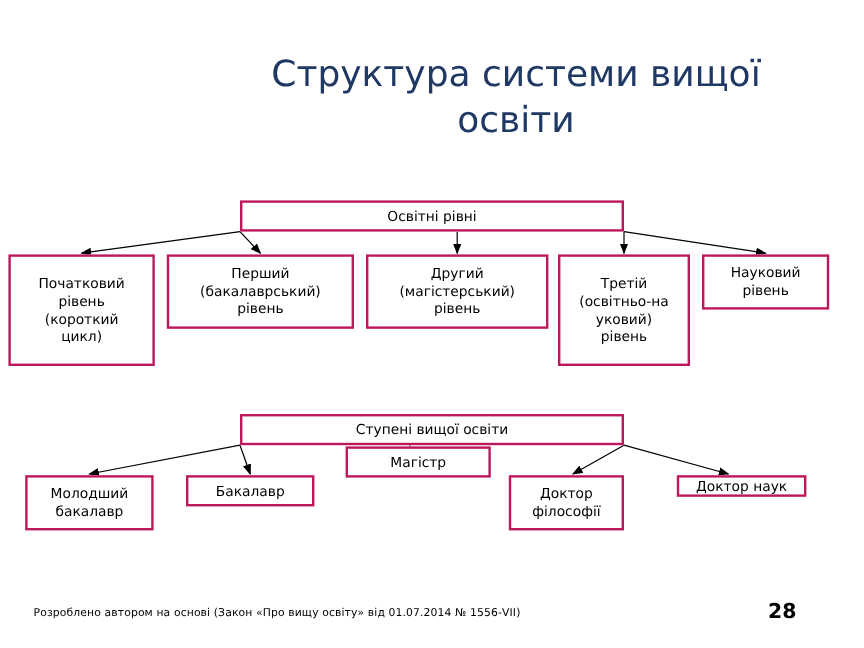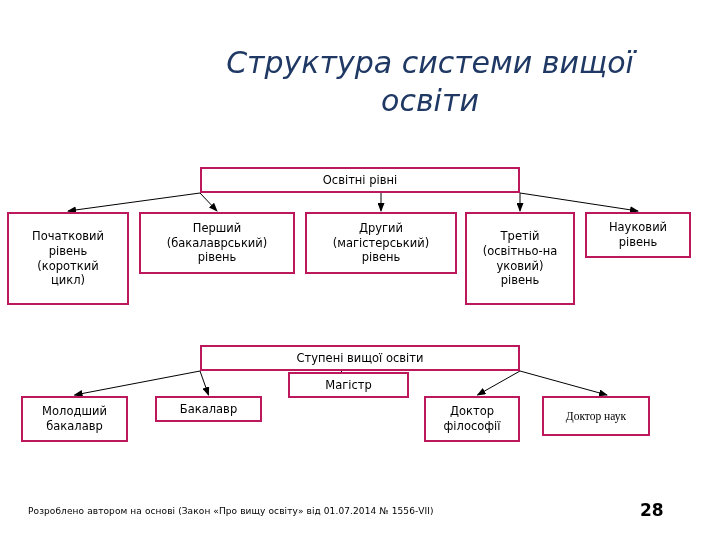--- a/index.html
+++ b/index.html
@@ -21,21 +21,20 @@
     position: absolute;
     left: 180px;
     top: 44px;
     width: 500px;
     text-align: center;
     color: #1F3864;
     font-size: 30px;
     line-height: 1.28;
     font-weight: normal;
     letter-spacing: 0px;
-    font-style: italic;
   }
 
   
   #diagram {
     position: absolute;
     left: 0;
     top: 0;
     width: 720px;
     height: 540px;
   }
@@ -130,20 +129,20 @@
 рівень</span></div>
         <div class="node" style="left: 585px; top: 212px; width: 106px; height: 46px;"><span>Науковий
 рівень</span></div>
         <div class="node header" style="left: 200px; top: 345px; width: 320px; height: 26px;"><span>Ступені вищої освіти</span></div>
         <div class="node" style="left: 21px; top: 396px; width: 107px; height: 46px;"><span>Молодший
 бакалавр</span></div>
         <div class="node" style="left: 155px; top: 396px; width: 107px; height: 26px;"><span>Бакалавр</span></div>
         <div class="node" style="left: 288px; top: 372px; width: 121px; height: 26px;"><span>Магістр</span></div>
         <div class="node" style="left: 424px; top: 396px; width: 96px; height: 46px;"><span>Доктор
 філософії</span></div>
-        <div class="node" style="left: 542px; top: 396px; width: 108px; height: 40px; font-family: Liberation Serif, serif;"><span>Доктор наук</span></div>
+        <div class="node" style="left: 564px; top: 396px; width: 108px; height: 18px;"><span>Доктор наук</span></div>
       </div>
   </div>
 
   <div id="footer-note">Розроблено автором на основі (Закон «Про вищу освіту» від 01.07.2014 № 1556-VII)</div>
   <div id="page-number">28</div>
 
 </div>
 
 </body></html>

